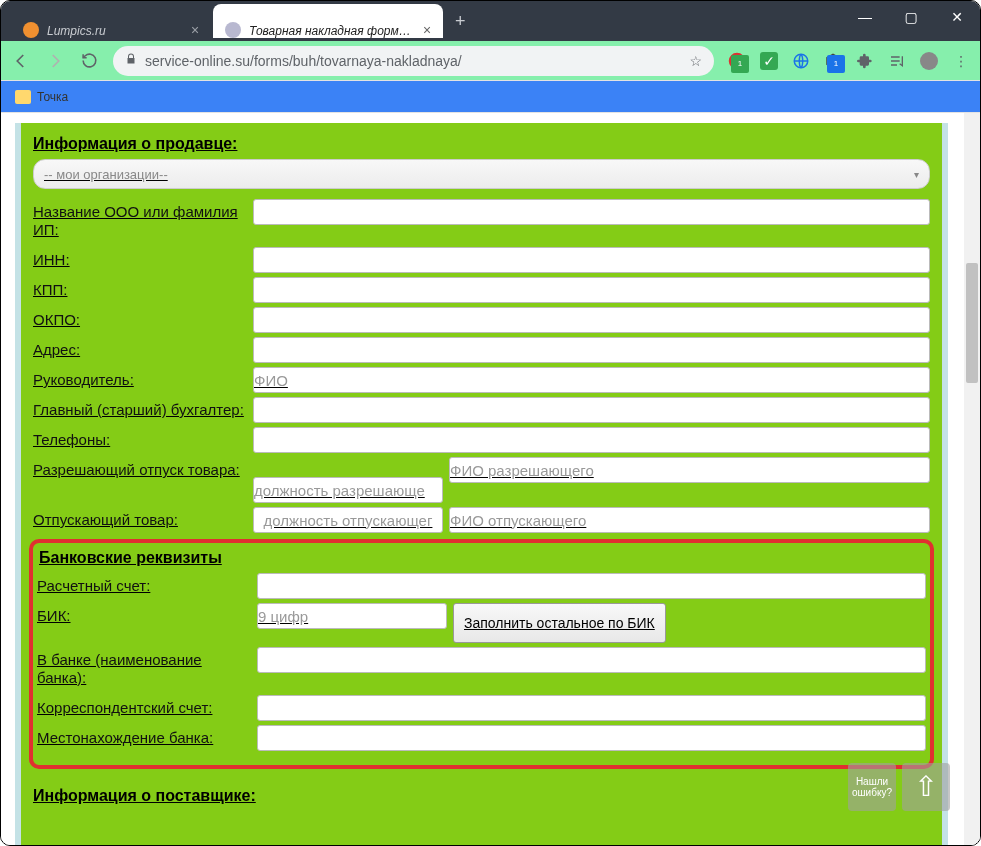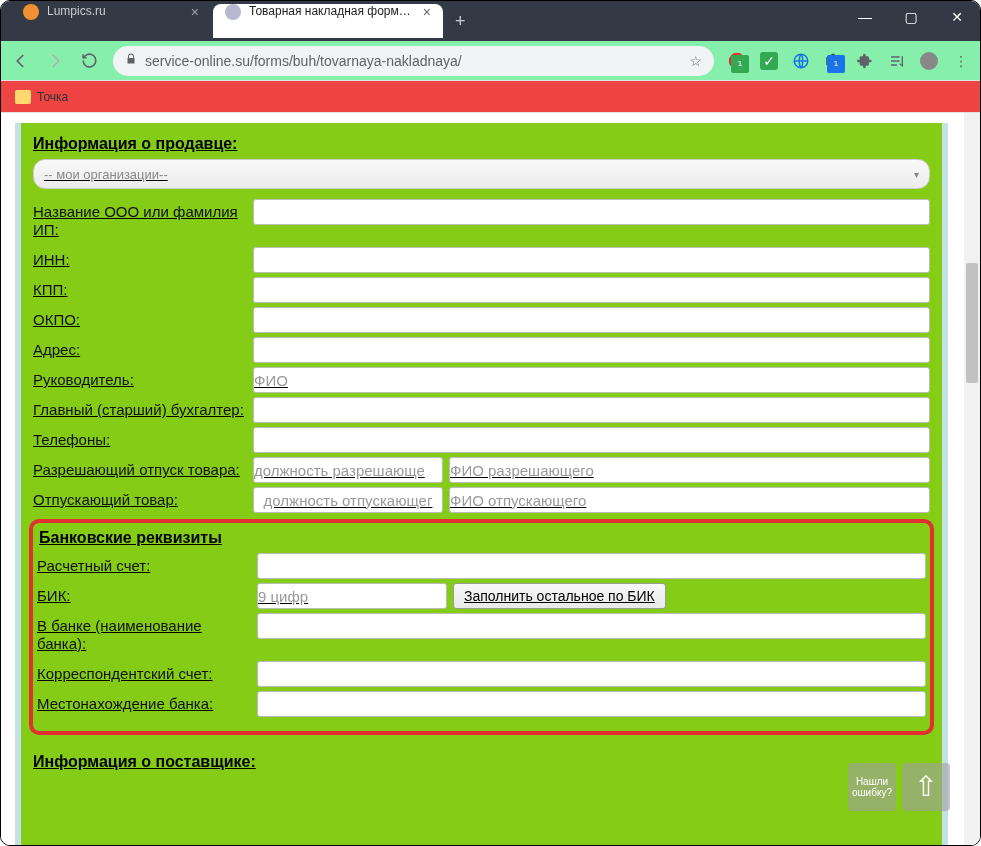--- a/index.html
+++ b/index.html
@@ -2,56 +2,56 @@
 <html><head>
 <meta charset="utf-8">
 <style>
 * { box-sizing: border-box; margin: 0; padding: 0; }
 body { font-family: Arial, sans-serif; font-size: 14px; background: #fff; width: 981px; height: 846px; overflow: hidden; position: relative; border: 1px solid #000; border-radius: 10px; }
 
 
 .browser { display: flex; flex-direction: column; height: 100%; }
 .titlebar { background: #333a45; height: 40px; display: flex; align-items: flex-end; }
 .tabs-row { display: flex; align-items: center; flex: 1; height: 100%; padding-left: 10px; }
-.tab { height: 34px; display: flex; align-items: flex-start; padding: 0 12px; min-width: 200px; max-width: 230px; border-radius: 8px 8px 0 0; color: #c9ccd1; margin-right: 2px; position: relative; }
+.tab { height: 34px; display: flex; align-items: flex-end; padding: 0 12px; min-width: 200px; max-width: 230px; border-radius: 8px 8px 0 0; color: #c9ccd1; margin-right: 2px; position: relative; font-style: italic; }
 .tab.active { background: #fff; color: #222; }
 .tab .favicon { width: 16px; height: 16px; margin-right: 8px; border-radius: 50%; }
 .tab .title { flex: 1; white-space: nowrap; overflow: hidden; text-overflow: ellipsis; font-size: 12px; }
 .tab .close { margin-left: 6px; font-size: 14px; color: inherit; opacity: .7; }
 .new-tab { color: #c9ccd1; font-size: 18px; padding: 0 10px; line-height: 34px; }
 .window-controls { display: flex; margin-left: auto; align-items: flex-start; height: 100%; }
 .window-controls div { width: 46px; height: 32px; display: flex; align-items: center; justify-content: center; color: #fff; font-size: 14px; }
 
 .addrbar { background: #86efac; height: 40px; display: flex; align-items: center; padding: 0 10px; gap: 14px; border-bottom: 1px solid #e3e3e3; }
 .nav-icon { width: 20px; height: 20px; display: flex; align-items: center; justify-content: center; color: #5f6368; }
 .url-field { flex: 1; display: flex; align-items: center; background: #f1f3f4; border-radius: 16px; height: 30px; padding: 0 12px; gap: 8px; }
 .url-field .lock { color: #5f6368; font-size: 12px; }
 .url-text { flex: 1; font-size: 14px; color: #5f6368; }
 .ext-icons { display: flex; align-items: center; gap: 14px; }
 .ext-icons span { width: 18px; height: 18px; display: flex; align-items: center; justify-content: center; color: #5f6368; font-size: 14px; }
 .avatar { width: 22px; height: 22px; border-radius: 50%; background: #888; }
 
-.bookbar { background: #ef4444; height: 32px; display: flex; align-items: center; padding: 0 14px; gap: 6px; border-bottom: 1px solid #e3e3e3; }
+.bookbar { background: #3b82f6; height: 32px; display: flex; align-items: center; padding: 0 14px; gap: 6px; border-bottom: 1px solid #e3e3e3; }
 .bookbar .folder { width: 16px; height: 14px; background: #ffd86e; border-radius: 2px; }
 .bookbar .label { font-size: 12px; color: #333; }
 
 
 .viewport { flex: 1; background: #fff; overflow: hidden; display: flex; }
 .page-outer { flex: 1; padding: 10px 16px 0 14px; overflow: hidden; }
 .page-inner { border: 6px solid #c4e2e6; border-top: none; border-bottom: none; background: #84cc16; padding: 12px; height: 100%; text-decoration: underline; }
 .section-title { font-weight: bold; font-size: 16px; margin-bottom: 6px; }
 .dropdown { background: linear-gradient(#f8f8f8,#ececec); border: 1px solid #ccc; border-radius: 12px; height: 30px; display: flex; align-items: center; padding: 0 10px; color: #888; font-size: 13px; position: relative; margin-bottom: 10px; }
 .dropdown::after { content: "▾"; position: absolute; right: 10px; color: #888; font-size: 10px; }
 
 .form-row { display: flex; align-items: flex-start; margin-bottom: 4px; }
 .form-label { width: 220px; padding: 4px 6px 4px 0; font-size: 15px; color: #111; line-height: 1.2; }
 .form-ctrl { flex: 1; display: flex; gap: 6px; }
 .txt { flex: 1; height: 26px; border: 1px solid #bbb; border-radius: 3px; padding: 0 0; font-size: 15px; color: #333; background: #fff; }
 .txt::placeholder { color: #999; }
-.btn { height: 26px; border: 1px solid #999; background: linear-gradient(#f8f8f8,#e8e8e8); border-radius: 3px; padding: 0 10px; font-size: 14px; }
+.btn { height: 40px; border: 1px solid #999; background: linear-gradient(#f8f8f8,#e8e8e8); border-radius: 3px; padding: 0 10px; font-size: 14px; }
 
 .highlight-box { border: 4px solid #e03030; border-radius: 10px; margin: 6px -4px 18px -4px; padding: 4px 4px 10px 4px; }
 .sub-title { font-weight: bold; font-size: 16px; margin: 2px 0 6px 2px; }
 
 .scrollbar { width: 16px; background: #f1f1f1; height: 100%; position: relative; }
 .scroll-thumb { position: absolute; top: 150px; left: 2px; width: 12px; height: 120px; background: #c1c1c1; border-radius: 2px; }
 
 .float-btns { position: absolute; right: 30px; bottom: 34px; display: flex; gap: 6px; }
 .float-btn { width: 48px; height: 48px; background: rgba(160,160,160,.6); border-radius: 4px; display: flex; align-items: center; justify-content: center; font-size: 10px; color: #fff; text-align: center; line-height: 1.1; }
 .float-btn.arrow { font-size: 28px; }
@@ -198,21 +198,21 @@
           </div>
         <div class="form-row">
             <div class="form-label">Телефоны:</div>
             <div class="form-ctrl">
               <input class="txt" style="">
             </div>
           </div>
         <div class="form-row">
             <div class="form-label">Разрешающий отпуск товара:</div>
             <div class="form-ctrl">
-              <input class="txt" style="max-width: 190px;" placeholder="должность разрешающе">
+              <input class="txt" style="max-width: 190px; margin-top: 20px;" placeholder="должность разрешающе">
               <input class="txt" placeholder="ФИО разрешающего" style="">
             </div>
           </div>
         <div class="form-row">
             <div class="form-label">Отпускающий товар:</div>
             <div class="form-ctrl">
               <input class="txt" style="max-width: 190px; text-align: center;" placeholder="должность отпускающег">
               <input class="txt" placeholder="ФИО отпускающего" style="">
             </div>
           </div>

